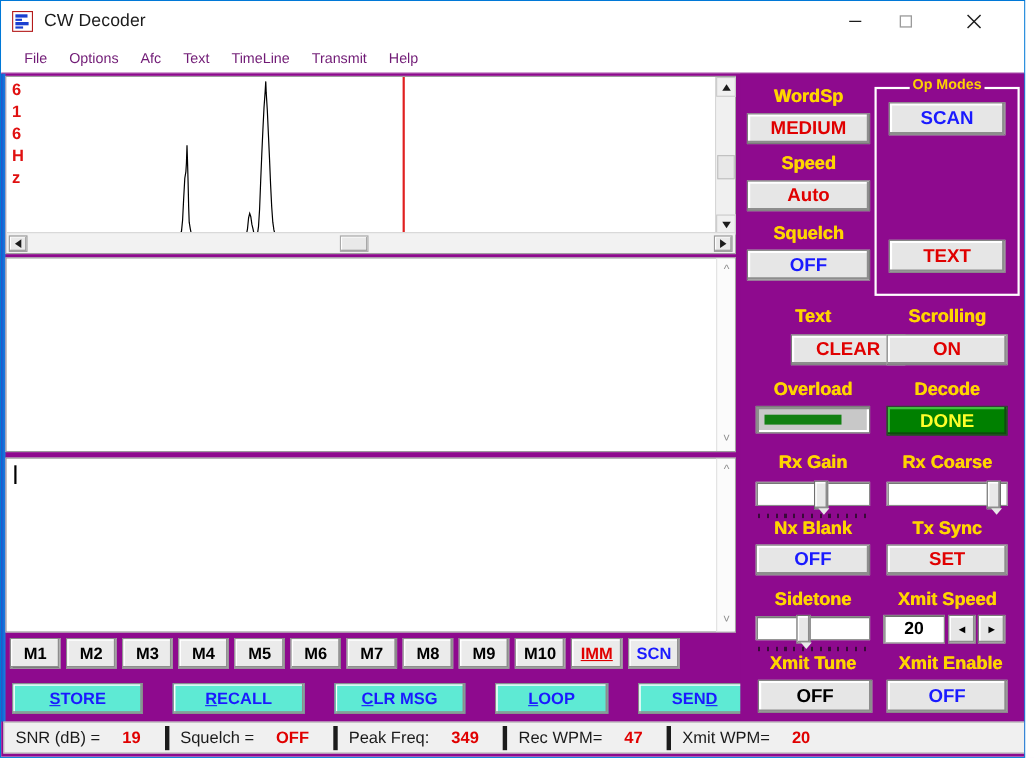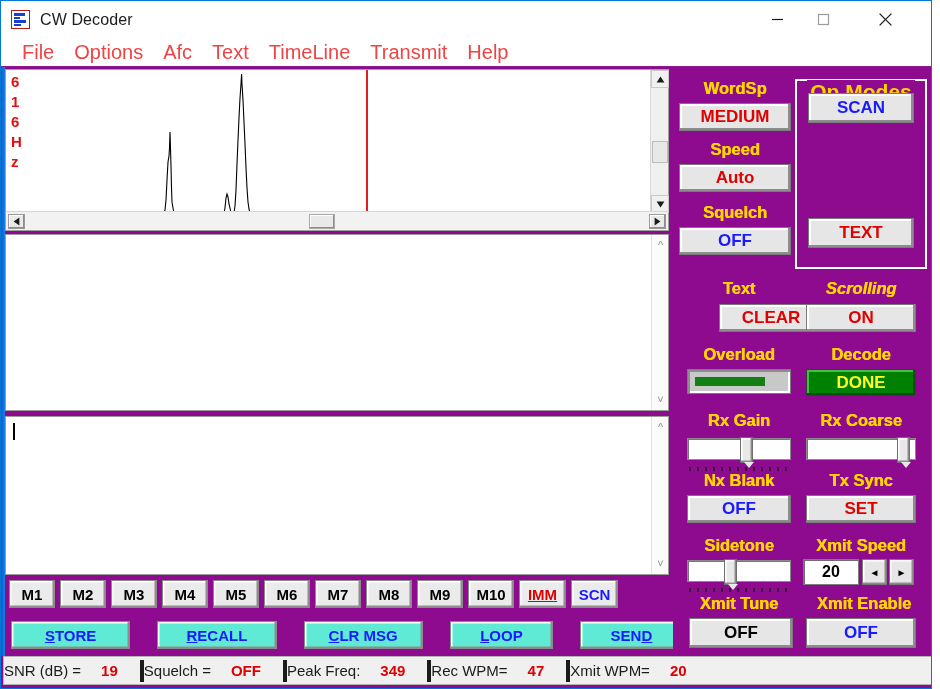--- a/index.html
+++ b/index.html
@@ -60,21 +60,21 @@
   
   #menubar {
     position: absolute; left: 0; top: 37px;
     width: 938px; height: 29px;
     background: #ffffff;
     display: flex; align-items: center;
     padding-left: 12px;
     border-bottom: 1px solid #8e1a8e;
   }
   .menu-item {
-    font-size: 20px; color: #ef4444;
+    font-size: 13px; color: #701a75;
     padding: 2px 9px; margin-right: 2px;
     cursor: default; white-space: nowrap;
   }
 
   
   #body-purple {
     position: absolute; left: 0; top: 66px;
     width: 938px; height: 621px;
     background: #8e0a8e;
   }
@@ -213,21 +213,21 @@
     position: absolute; left: 2px; bottom: 3px;
     width: 934px; height: 29px;
     background: #f0f0f0;
     border: 1px solid #b4b4b4;
     display: flex; align-items: center;
   }
   .st-cell {
     display: flex; align-items: center; height: 100%;
     font-size: 15px; color: #1b1b1b; white-space: nowrap;
   }
-  .st-cell .lbl { margin-left: 0; }
+  .st-cell .lbl { margin-left: 10px; }
   .st-cell .val {
     color: #e00000; font-weight: bold; margin-left: 20px;
   }
   .st-sep {
     width: 4px; height: 22px; background: #1b1b1b;
     margin-left: 22px; margin-right: 0; flex: none;
   }
 
   
   #right-panel {
@@ -252,23 +252,23 @@
   .c-blue  { color: #1a1aff; }
   .c-black { color: #000000; }
 
   
   #opmodes-group {
     position: absolute; left: 122px; top: 12px;
     width: 132px; height: 190px;
     border: 2px solid #ffffff;
   }
   #opmodes-title {
-    position: absolute; left: 122px; top: 13px;
+    position: absolute; left: 122px; top: 2px;
     width: 132px;
-    color: #ffd400; font-weight: bold; font-size: 21px;
+    color: #ffd400; font-weight: bold; font-size: 13px;
     text-align: center;
   }
   #opmodes-title span { background: #8e0a8e; padding: 0 3px; }
 
   
   .slider {
     position: absolute; height: 22px;
     background: #ffffff;
     border: 1px solid #8a8a8a;
     box-shadow: inset 1px 1px 0 #777777;
@@ -495,21 +495,21 @@
 
     <div id="opmodes-group"></div>
     <div id="opmodes-title">
       <span>Op Modes</span>
     </div>
     <div class="ctl-btn c-blue" style="position:absolute;left:135px;top:26px;width:106px;height:30px;">SCAN</div>
     <div class="ctl-btn c-red" style="position:absolute;left:135px;top:151px;width:106px;height:30px;">TEXT</div>
 
     <div class="ctl-label" style="position:absolute;left:14px;top:213px;width:104px;">Text</div>
     <div class="ctl-btn c-red" style="position:absolute;left:14px;top:237px;width:104px;height:28px;margin-left:32px;">CLEAR</div>
-    <div class="ctl-label" style="position:absolute;left:133px;top:213px;width:110px;font-style:italic;">Scrolling</div>
+    <div class="ctl-label" style="position:absolute;left:133px;top:213px;width:110px;">Scrolling</div>
     <div class="ctl-btn c-red" style="position:absolute;left:133px;top:237px;width:110px;height:28px;">ON</div>
 
     <div class="ctl-label" style="position:absolute;left:14px;top:279px;width:104px;">Overload</div>
     <div id="overload-bar" style="left:14px;top:302px;width:104px;height:25px;">
       <div id="overload-fill" style="width: 70px;"></div>
     </div>
     <div class="ctl-label" style="position:absolute;left:133px;top:279px;width:110px;">Decode</div>
     <div id="decode-box" style="left:133px;top:302px;width:110px;height:27px;">DONE</div>
 
     <div class="ctl-label" style="position:absolute;left:14px;top:345px;width:104px;">Rx Gain</div>

